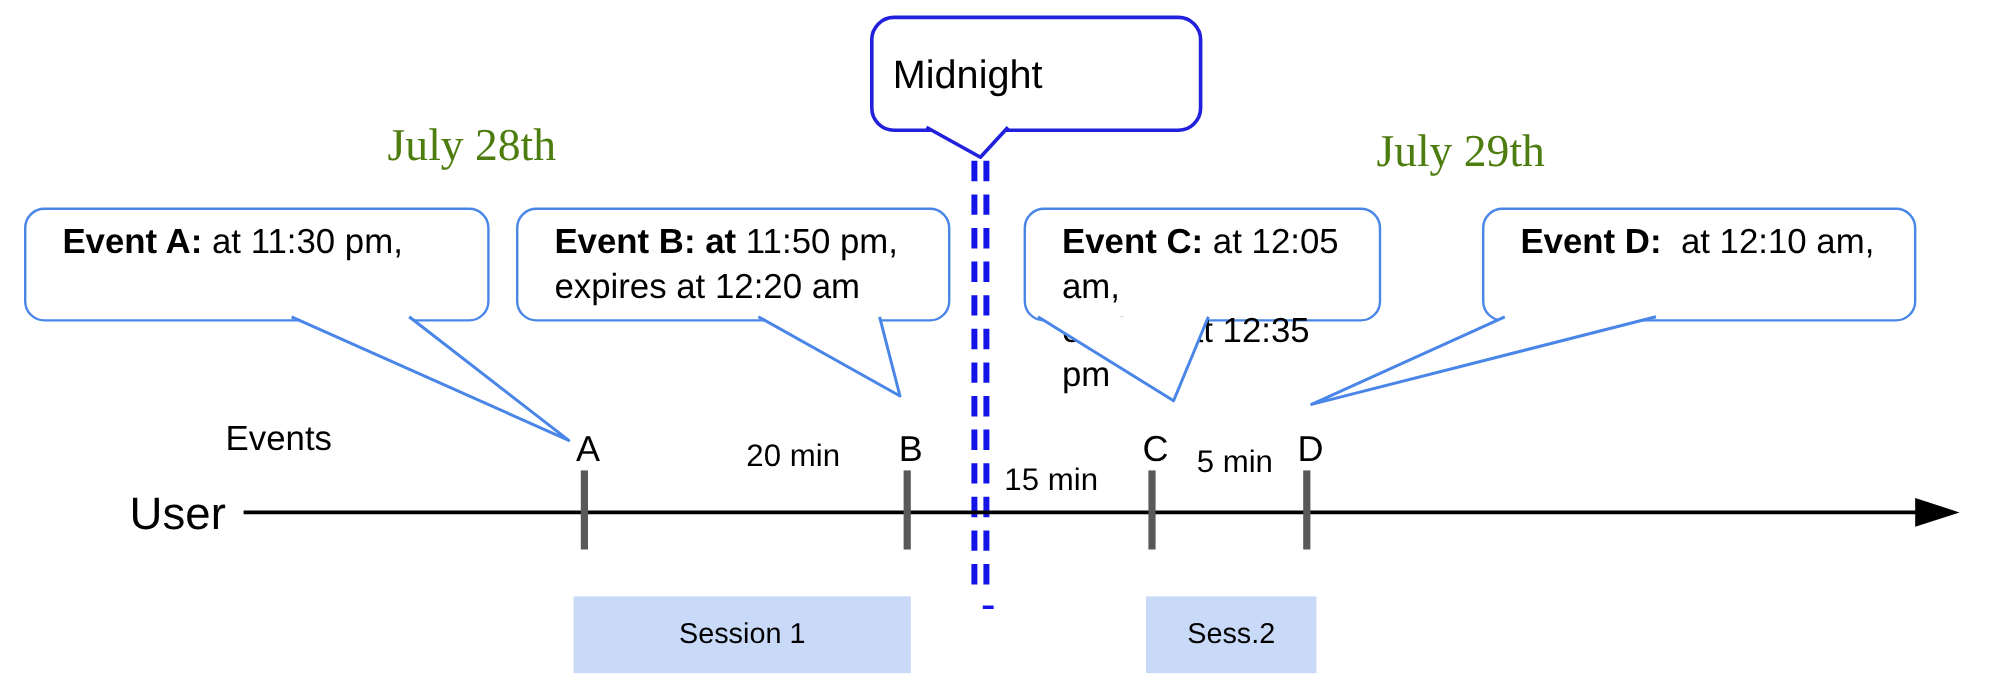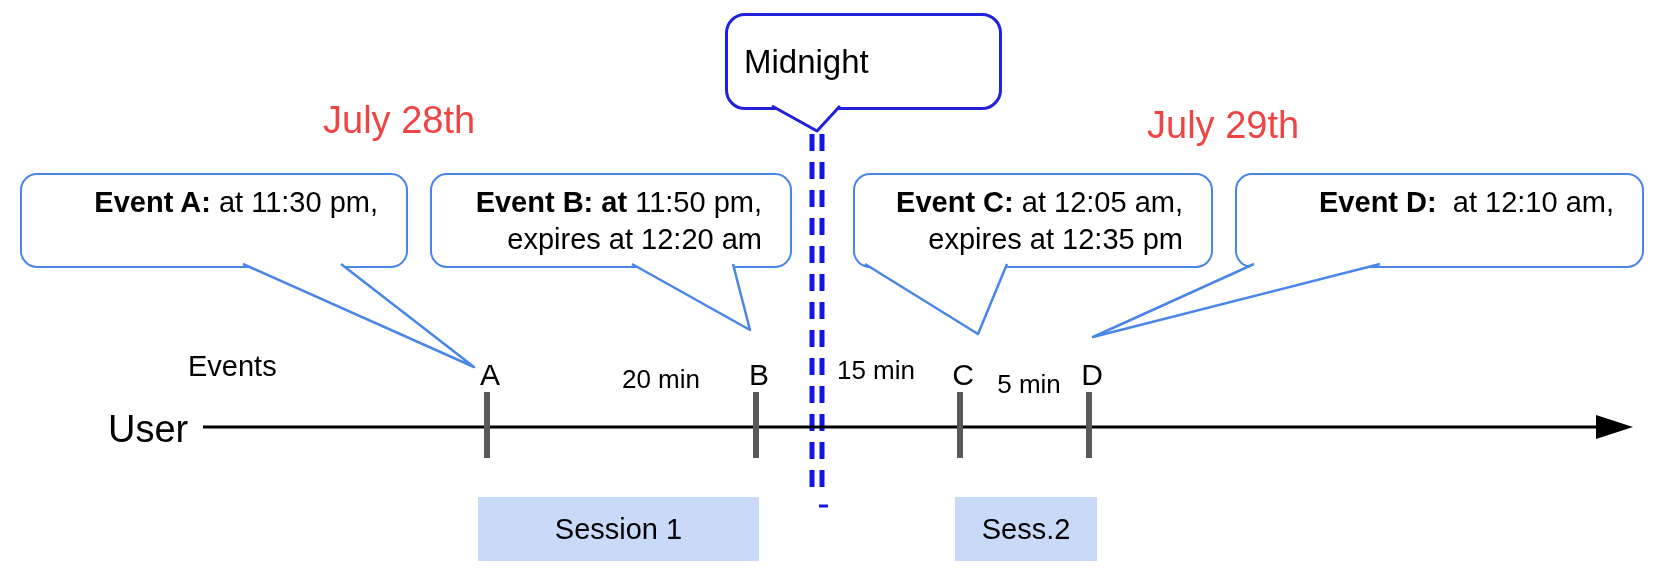--- a/index.html
+++ b/index.html
@@ -5,24 +5,24 @@
   html, body { margin: 0; padding: 0; background: #ffffff; }
   #stage {
     position: relative;
     width: 1668px;
     height: 578px;
     background: #ffffff;
     font-family: "Liberation Sans", "DejaVu Sans", sans-serif;
     color: #000000;
     overflow: hidden;
   }
-  .abs { position: absolute; text-align: right; }
+  .abs { position: absolute; }
 
   
-  .date-label { font-size: 38px; color: #ef4444; white-space: nowrap; }
+  .date-label { font-size: 38px; color: #4d7c0f; white-space: nowrap; font-family: Liberation Serif, serif; }
 
   
   .midnight-box {
     left: 725px; top: 13px; width: 277px; height: 97px;
     border: 3px solid #2020dd; border-radius: 20px;
     background: #ffffff; box-sizing: border-box;
     display: flex; align-items: center; padding-left: 16px;
     font-size: 33px; z-index: 2;
   }
 
@@ -32,38 +32,38 @@
     border: 2.5px solid #4a86e8; border-radius: 17px;
     background: #ffffff; box-sizing: border-box;
     padding: 9px 28px 0 30px;
     font-size: 29px; line-height: 37px;
     z-index: 2; white-space: nowrap;
   }
   .callout-line { white-space: pre-wrap; }
   .callout b { font-weight: bold; }
   #callout-a { left: 20px;   width: 388px; }
   #callout-b { left: 430px;  width: 362px; }
-  #callout-c { left: 853px;  width: 360px; }
-  #callout-d { left: 1235px; width: 409px; }
+  #callout-c { left: 853px;  width: 298px; }
+  #callout-d { left: 1235px; width: 362px; }
 
   
   .events-label { left: 188px; top: 350px; font-size: 29px; }
   .user-label   { left: 108px; top: 408px; font-size: 38px; }
 
   
   .tick-letter { top: 358px; font-size: 30px; transform: translateX(-50%); z-index: 3; }
 
   
   .interval-label { font-size: 26px; transform: translateX(-50%); z-index: 3; white-space: nowrap; }
 
   
   .session-box {
     top: 497px; height: 64px; background: #c9daf8;
     display: flex; align-items: center; justify-content: center;
-    font-size: 29px; z-index: 1;
+    font-size: 24px; z-index: 1;
   }
   #session-1 { left: 478px; width: 281px; }
   #session-2 { left: 955px; width: 142px; }
 
   
   #overlay {
     position: absolute; left: 0; top: 0; width: 1668px; height: 578px;
     z-index: 5; pointer-events: none;
   }
 </style>
@@ -96,21 +96,21 @@
 
   <div class="abs events-label">Events</div>
   <div class="abs user-label">User</div>
 
   <div class="abs tick-letter" style="left:490px;">A</div>
   <div class="abs tick-letter" style="left:759px;">B</div>
   <div class="abs tick-letter" style="left:963px;">C</div>
   <div class="abs tick-letter" style="left:1092px;">D</div>
 
   <div class="abs interval-label" style="left:661px;  top:364px;">20 min</div>
-  <div class="abs interval-label" style="left:876px;  top:355px;">15 min</div>
+  <div class="abs interval-label" style="left:876px;  top:384px;">15 min</div>
   <div class="abs interval-label" style="left:1029px; top:369px;">5 min</div>
 
   <div class="abs session-box" id="session-1">
     <span>Session 1</span>
   </div>
   <div class="abs session-box" id="session-2">
     <span>Sess.2</span>
   </div>
 
   <svg id="overlay" viewBox="0 0 1668 578" xmlns="http://www.w3.org/2000/svg">

